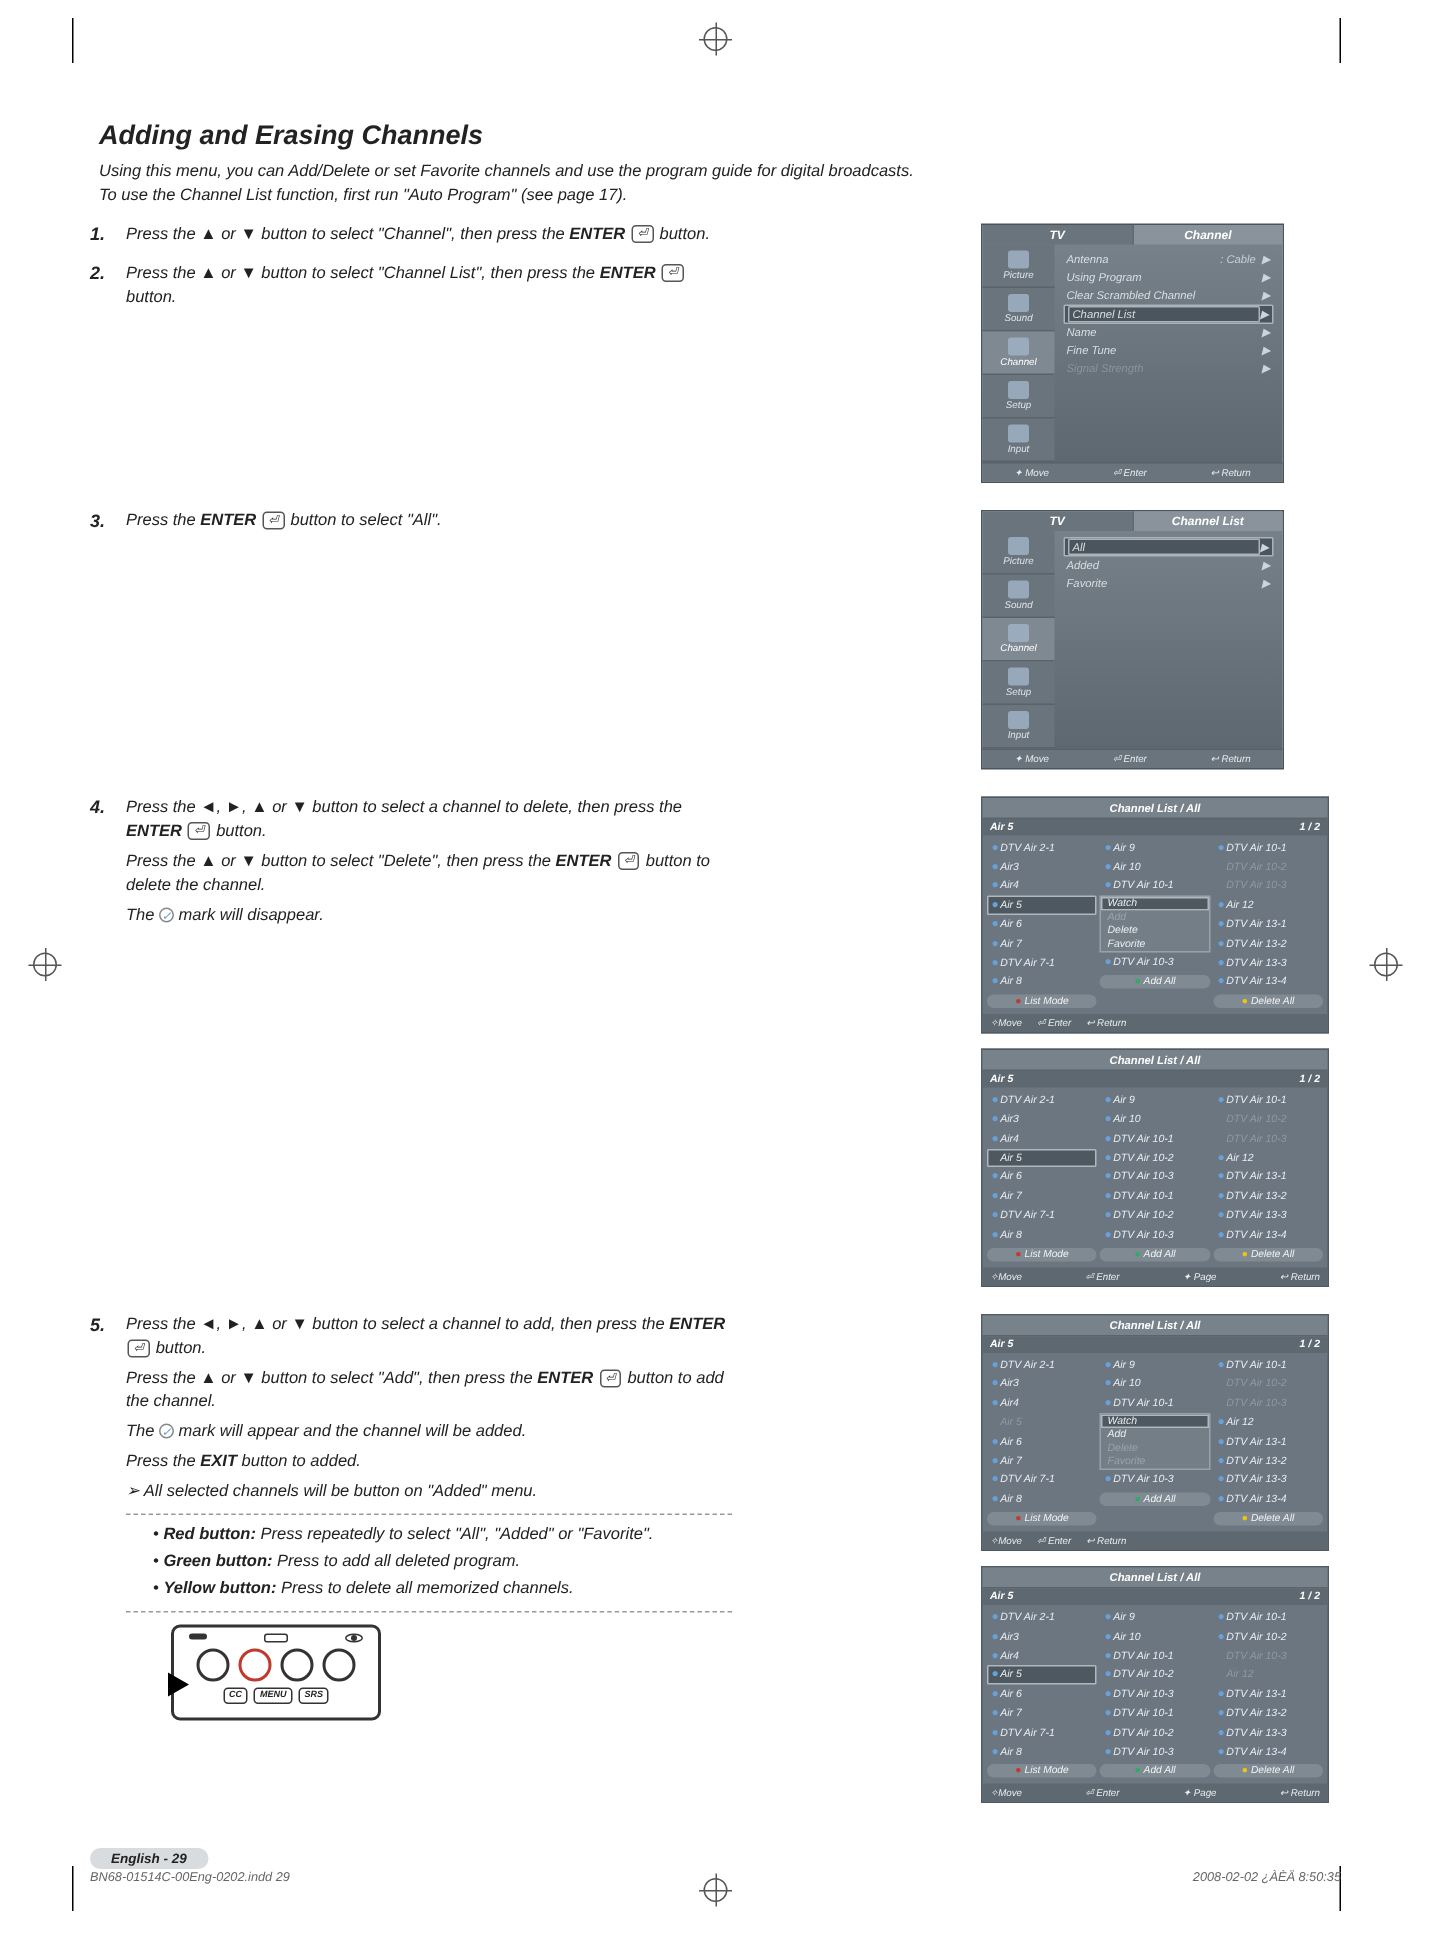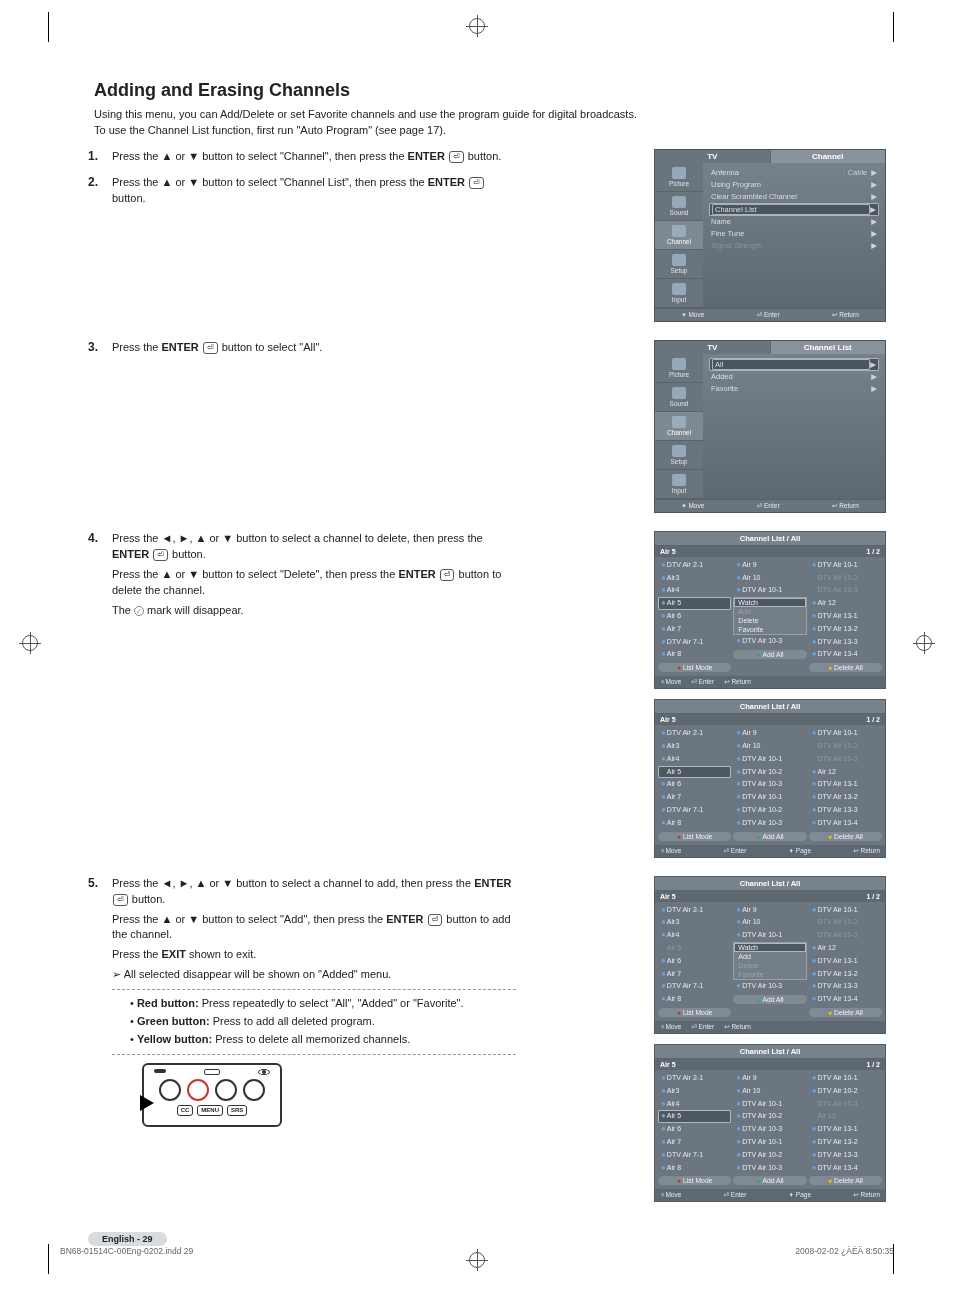--- a/index.html
+++ b/index.html
@@ -1,17 +1,17 @@
 <!DOCTYPE html>
 <html><head>
 <meta charset="utf-8">
 <style>
   * { box-sizing: border-box; margin: 0; padding: 0; }
   body { font-family: Arial, Helvetica, sans-serif; background: #fff; width: 954px; margin: 0 auto; font-size: 11px; color: #222; position: relative; }
-  .page { padding: 40px 60px 40px 88px; position: relative; min-height: 1260px; }
+  .page { padding: 40px 60px 40px 60px; position: relative; min-height: 1260px; font-style: italic; }
   .crop-mark { position: absolute; background: #000; }
   .crop-top-left-v { width: 1px; height: 30px; top: 12px; left: 48px; }
   .crop-top-right-v { width: 1px; height: 30px; top: 12px; right: 60px; }
   .crop-bottom-left-v { width: 1px; height: 30px; bottom: 12px; left: 48px; }
   .crop-bottom-right-v { width: 1px; height: 30px; bottom: 12px; right: 60px; }
   .reg-mark { position: absolute; width: 16px; height: 16px; border: 1px solid #555; border-radius: 50%; display: flex; align-items: center; justify-content: center; }
   .reg-mark::before, .reg-mark::after { content: ""; position: absolute; background: #555; }
   .reg-mark::before { width: 22px; height: 1px; }
   .reg-mark::after { width: 1px; height: 22px; }
   .reg-top { top: 18px; left: 50%; transform: translateX(-50%); }
@@ -29,21 +29,21 @@
   .step-body { flex: 1; line-height: 1.45; }
   .step-body p { margin-bottom: 4px; }
   .note-arrow::before { content: "➢ "; }
   .bullet-list { margin: 4px 0 4px 18px; }
   .bullet-list li { list-style: none; margin: 2px 0;}
   .bullet-list li::before { content: "• "; }
   .hr-dash { border: none; border-top: 1px dashed #999; margin: 6px 0; }
   .enter-icon { display: inline-block; border: 1px solid #555; border-radius: 3px; font-size: 8px; padding: 0 3px; line-height: 10px; vertical-align: middle; margin: 0 1px; }
   .check-icon { display: inline-block; width: 10px; height: 10px; border: 1px solid #888; border-radius: 50%; color: #6aa0d8; font-size: 8px; text-align: center; line-height: 9px; vertical-align: middle; }
   
-  .osd { background: linear-gradient(#78838c, #5a656e); color: #fff; font-size: 7.5px; border: 1px solid #4a545c; margin-bottom: 10px; width: 232px; }
+  .osd { background: linear-gradient(#78838c, #5a656e); color: #fff; font-size: 7.5px; border: 1px solid #4a545c; margin-bottom: 10px; width: 202px; }
   .osd .tabs { display: flex; }
   .osd .tab { flex: 1; background: #8a939b; text-align: center; padding: 2px 0; font-weight: bold; font-size: 8px; border-right: 1px solid #606a72; color:#fff;}
   .osd .tab.inactive { background: #6a747d; }
   .osd .tab:last-child { border-right: none; }
   .osd .body { display: flex; }
   .osd .sidebar { width: 48px; background: #6a747d; display: flex; flex-direction: column; }
   .osd .side-item { display: flex; flex-direction: column; align-items: center; padding: 4px 2px; border-bottom: 1px solid #5a636b; font-size: 6.5px; color:#dde3e8;}
   .osd .side-item.active { background: #7f8992; color: #fff; }
   .osd .side-item .ico { width: 14px; height: 12px; margin-bottom: 1px; background:#9fb2c4; border-radius:2px; opacity:.85;}
   .osd .main { flex: 1; padding: 4px 6px; }
@@ -347,22 +347,23 @@
   </div>
 
   <div class="content-row">
     <div class="left-col">
       <ol class="steps">
         <li>
           <span class="step-num">5.</span>
           <div class="step-body">
             <p><span>Press the ◄, ►, ▲ or ▼ button to select a channel to add, then press the </span><b>ENTER</b> <span class="enter-icon">⏎</span><span> button.</span></p>
             <p><span>Press the ▲ or ▼ button to select "Add", then press the </span><b>ENTER</b> <span class="enter-icon">⏎</span><span> button to add the channel.</span></p>
-            <p><span>Press the </span><b>EXIT</b><span> shown to exit.</span></p>
-            <p class="note-arrow"><span>All selected disappear will be shown on "Added" menu.</span></p>
+            <p><span>The </span><span class="check-icon">✓</span><span> mark will appear and the channel will be added.</span></p>
+            <p><span>Press the </span><b>EXIT</b><span> button to added.</span></p>
+            <p class="note-arrow"><span>All selected channels will be button on "Added" menu.</span></p>
             <hr class="hr-dash">
             <ul class="bullet-list">
               <li><b>Red button:</b><span> Press repeatedly to select "All", "Added" or "Favorite".</span></li>
               <li><b>Green button:</b><span> Press to add all deleted program.</span></li>
               <li><b>Yellow button:</b><span> Press to delete all memorized channels.</span></li>
             </ul>
             <hr class="hr-dash">
             <div class="remote">
               <div class="arrow-ind"></div>
               <div style="display:flex; justify-content:space-between; padding:0 6px;">

